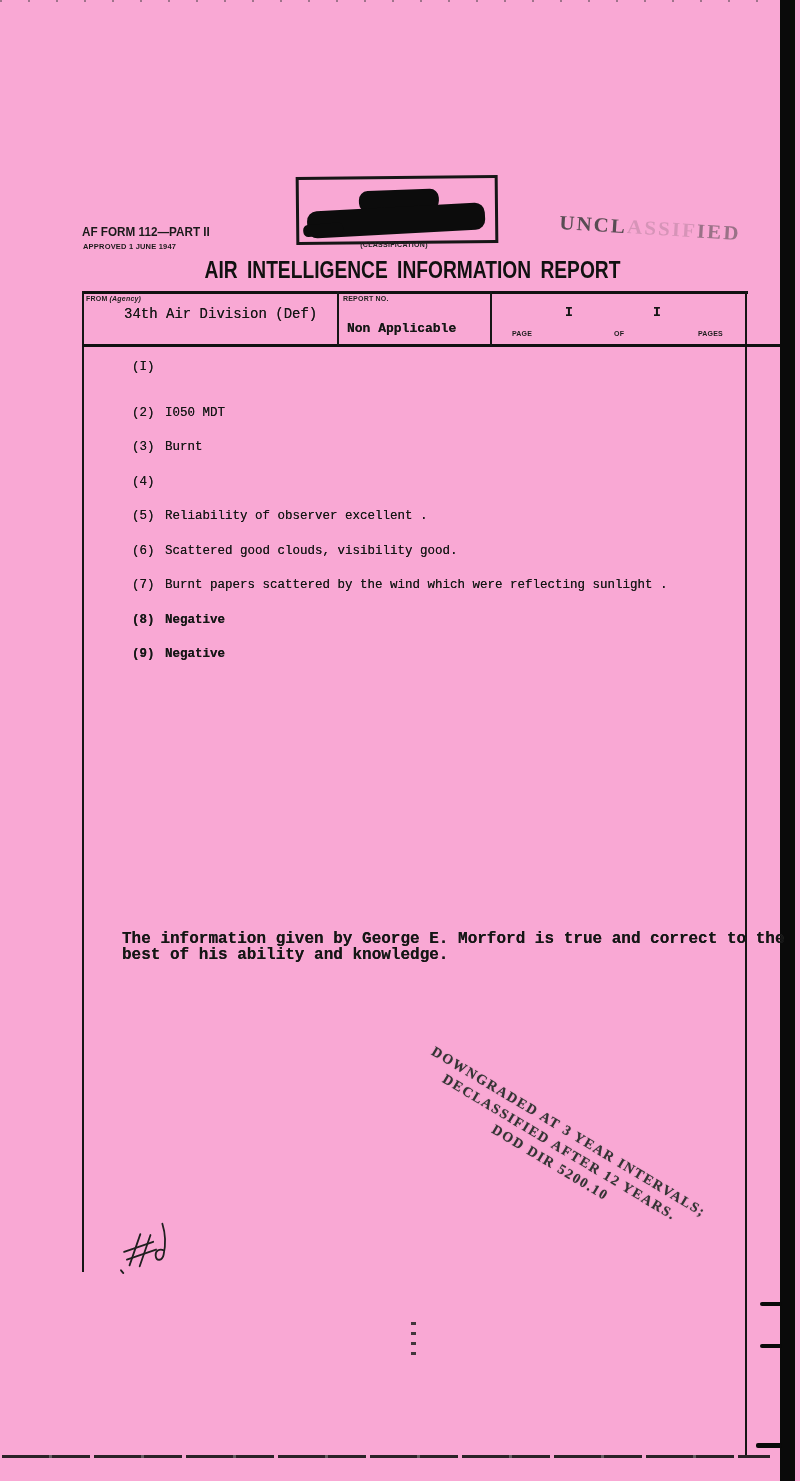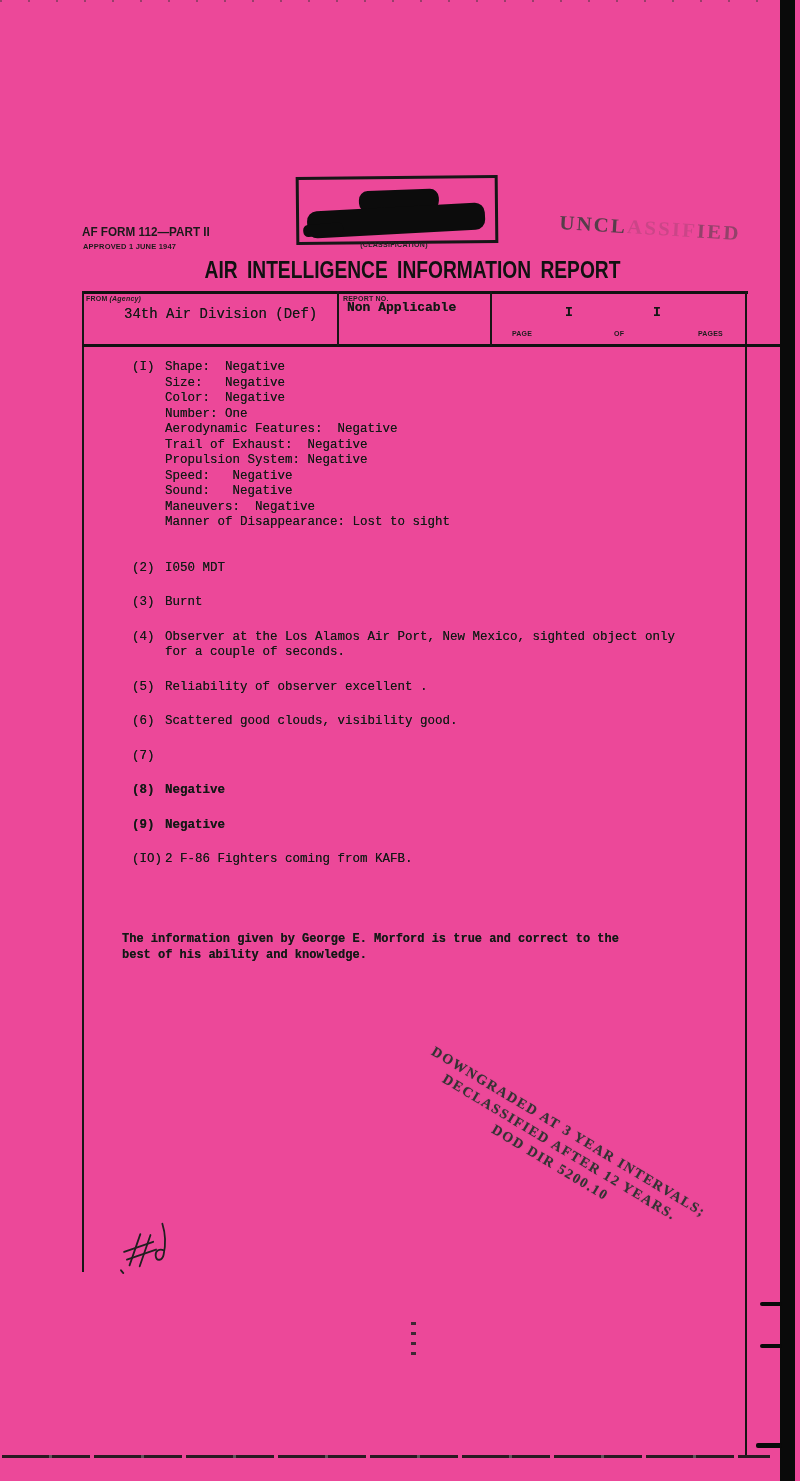--- a/index.html
+++ b/index.html
@@ -1,18 +1,18 @@
 <!DOCTYPE html>
 <html><head>
 <meta charset="utf-8">
 <style>
   html,body{margin:0;padding:0;background:#e8e8e8;}
   #page{
     position:relative;width:800px;height:1481px;margin:0 auto;
-    background:#ec4899;overflow:hidden;
+    background:#f9a8d4;overflow:hidden;
     font-family:"Liberation Sans",sans-serif;color:#1a1a1a;
   }
   
   .edge-bar{position:absolute;top:0;right:5px;width:15px;height:1481px;background:#0a0a0a;}
   .edge-tick{position:absolute;background:#0a0a0a;height:4px;width:22px;right:18px;border-radius:2px;}
   .bottom-line{
     position:absolute;left:2px;top:1455px;width:768px;height:3px;opacity:.9;
     background:repeating-linear-gradient(90deg,#141414 0 47px,#555 47px 50px,#141414 50px 88px,transparent 88px 92px);
   }
   .top-speckle{
@@ -53,32 +53,32 @@
   .t-top{position:absolute;left:82px;top:291px;width:666px;height:3px;background:#111;}
   .t-left{position:absolute;left:82px;top:291px;width:2px;height:981px;background:#161616;}
   .t-right{position:absolute;left:745px;top:291px;width:2px;height:1164px;background:#161616;}
   .t-hdr-bottom{position:absolute;left:82px;top:344px;width:698px;height:2.5px;background:#111;}
   .t-sep1{position:absolute;left:337px;top:291px;width:2px;height:55px;background:#161616;}
   .t-sep2{position:absolute;left:490px;top:291px;width:2px;height:55px;background:#161616;}
   .cell-label{position:absolute;font-size:7px;font-weight:bold;letter-spacing:.2px;color:#1c1c1c;}
   .tw{font-family:"Liberation Mono","DejaVu Sans Mono",monospace;color:#151515;
     text-shadow:0 0 .3px #3a3a3a;}
   .from-value{position:absolute;left:124px;top:306px;font-size:14px;}
-  .repno-value{position:absolute;left:347px;top:300px;font-size:13px;font-weight:bold;}
+  .repno-value{position:absolute;left:347px;top:321px;font-size:13px;font-weight:bold;}
   .page-num{position:absolute;font-size:13px;font-weight:bold;}
   
   .report-body{position:absolute;left:132px;top:360px;width:580px;
     font-size:12.5px;line-height:15.5px;}
   .item{display:flex;}
   .item + .item{margin-top:19px;}
   .item.gap-large{margin-top:30px;}
   .item .num{width:33px;flex:none;}
   .item .lines{white-space:pre;}
   .item.bold{font-weight:bold;}
-  .statement{position:absolute;left:122px;top:931px;font-size:12px;line-height:16px;
+  .statement{position:absolute;left:122px;top:931px;font-size:16px;line-height:16px;
     font-weight:bold;white-space:pre;}
   
   .declass{position:absolute;left:436px;top:1042px;width:320px;text-align:center;
     font-family:"Liberation Serif",serif;font-size:14px;font-weight:bold;line-height:18px;
     letter-spacing:1.6px;color:#333;transform:rotate(31deg);transform-origin:0 0;
     text-shadow:0 0 1px rgba(50,50,50,.55);white-space:nowrap;}
   
   .hand{position:absolute;left:110px;top:1222px;transform:rotate(-6deg);}
 </style>
 </head>
@@ -123,77 +123,61 @@
 
   <div class="page-num tw" style="left:565px;top:305px;">I</div>
   <div class="page-num tw" style="left:653px;top:305px;">I</div>
   <div class="cell-label" style="left:512px;top:330px;">PAGE</div>
   <div class="cell-label" style="left:614px;top:330px;">OF</div>
   <div class="cell-label" style="left:698px;top:330px;">PAGES</div>
 
   <div class="report-body tw" id="items">
     <div class="item">
       <span class="num">(I)</span>
-      <span class="lines">Shape:  Negative
-Size:   Negative
-Color:  Negative
-Number: One
-Aerodynamic Features:  Negative
-Trail of Exhaust:  Negative
-Propulsion System: Negative
-Speed:   Negative
-Sound:   Negative
-Maneuvers:  Negative
-Manner of Disappearance: Lost to sight</span>
     </div>
 
     <div class="item gap-large">
       <span class="num">(2)</span>
       <span class="lines">I050 MDT</span>
     </div>
 
     <div class="item">
       <span class="num">(3)</span>
       <span class="lines">Burnt</span>
     </div>
 
     <div class="item">
       <span class="num">(4)</span>
-      <span class="lines">Observer at the Los Alamos Air Port, New Mexico, sighted object only
-for a couple of seconds.</span>
     </div>
 
     <div class="item">
       <span class="num">(5)</span>
       <span class="lines">Reliability of observer excellent .</span>
     </div>
 
     <div class="item">
       <span class="num">(6)</span>
       <span class="lines">Scattered good clouds, visibility good.</span>
     </div>
 
     <div class="item">
       <span class="num">(7)</span>
+      <span class="lines">Burnt papers scattered by the wind which were reflecting sunlight .</span>
     </div>
 
     <div class="item bold">
       <span class="num">(8)</span>
       <span class="lines">Negative</span>
     </div>
 
     <div class="item bold">
       <span class="num">(9)</span>
       <span class="lines">Negative</span>
     </div>
 
-    <div class="item">
-      <span class="num">(IO)</span>
-      <span class="lines">2 F-86 Fighters coming from KAFB.</span>
-    </div>
   </div>
 
   <div class="statement tw">The information given by George E. Morford is true and correct to the
 best of his ability and knowledge.</div>
 
   <div class="declass">
     <div>DOWNGRADED AT 3 YEAR INTERVALS;</div>
     <div>DECLASSIFIED AFTER 12 YEARS.</div>
     <div>DOD DIR 5200.10</div>
   </div>

